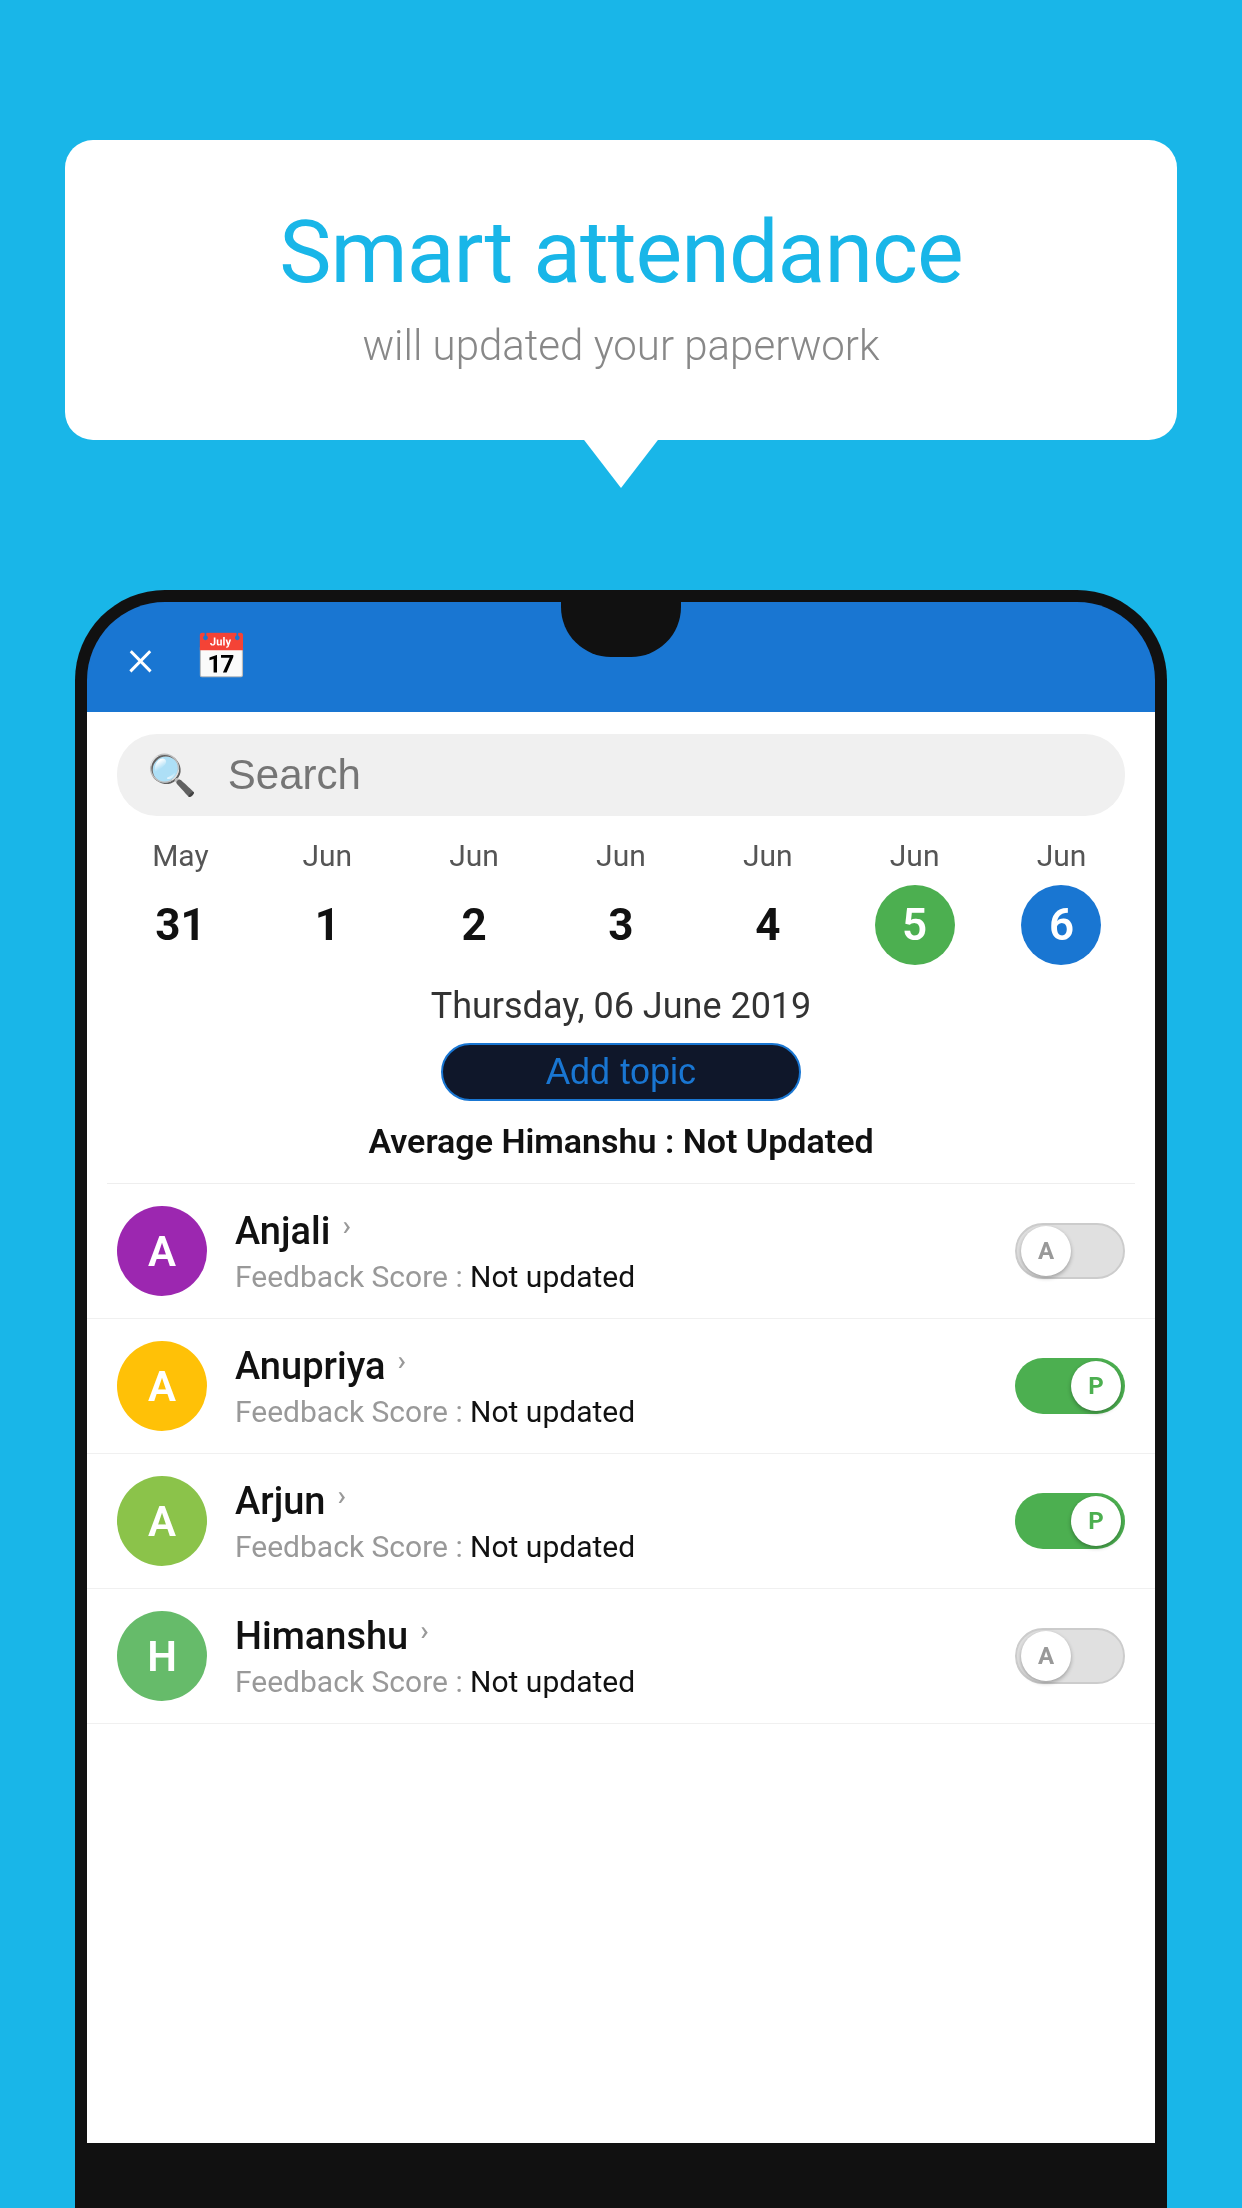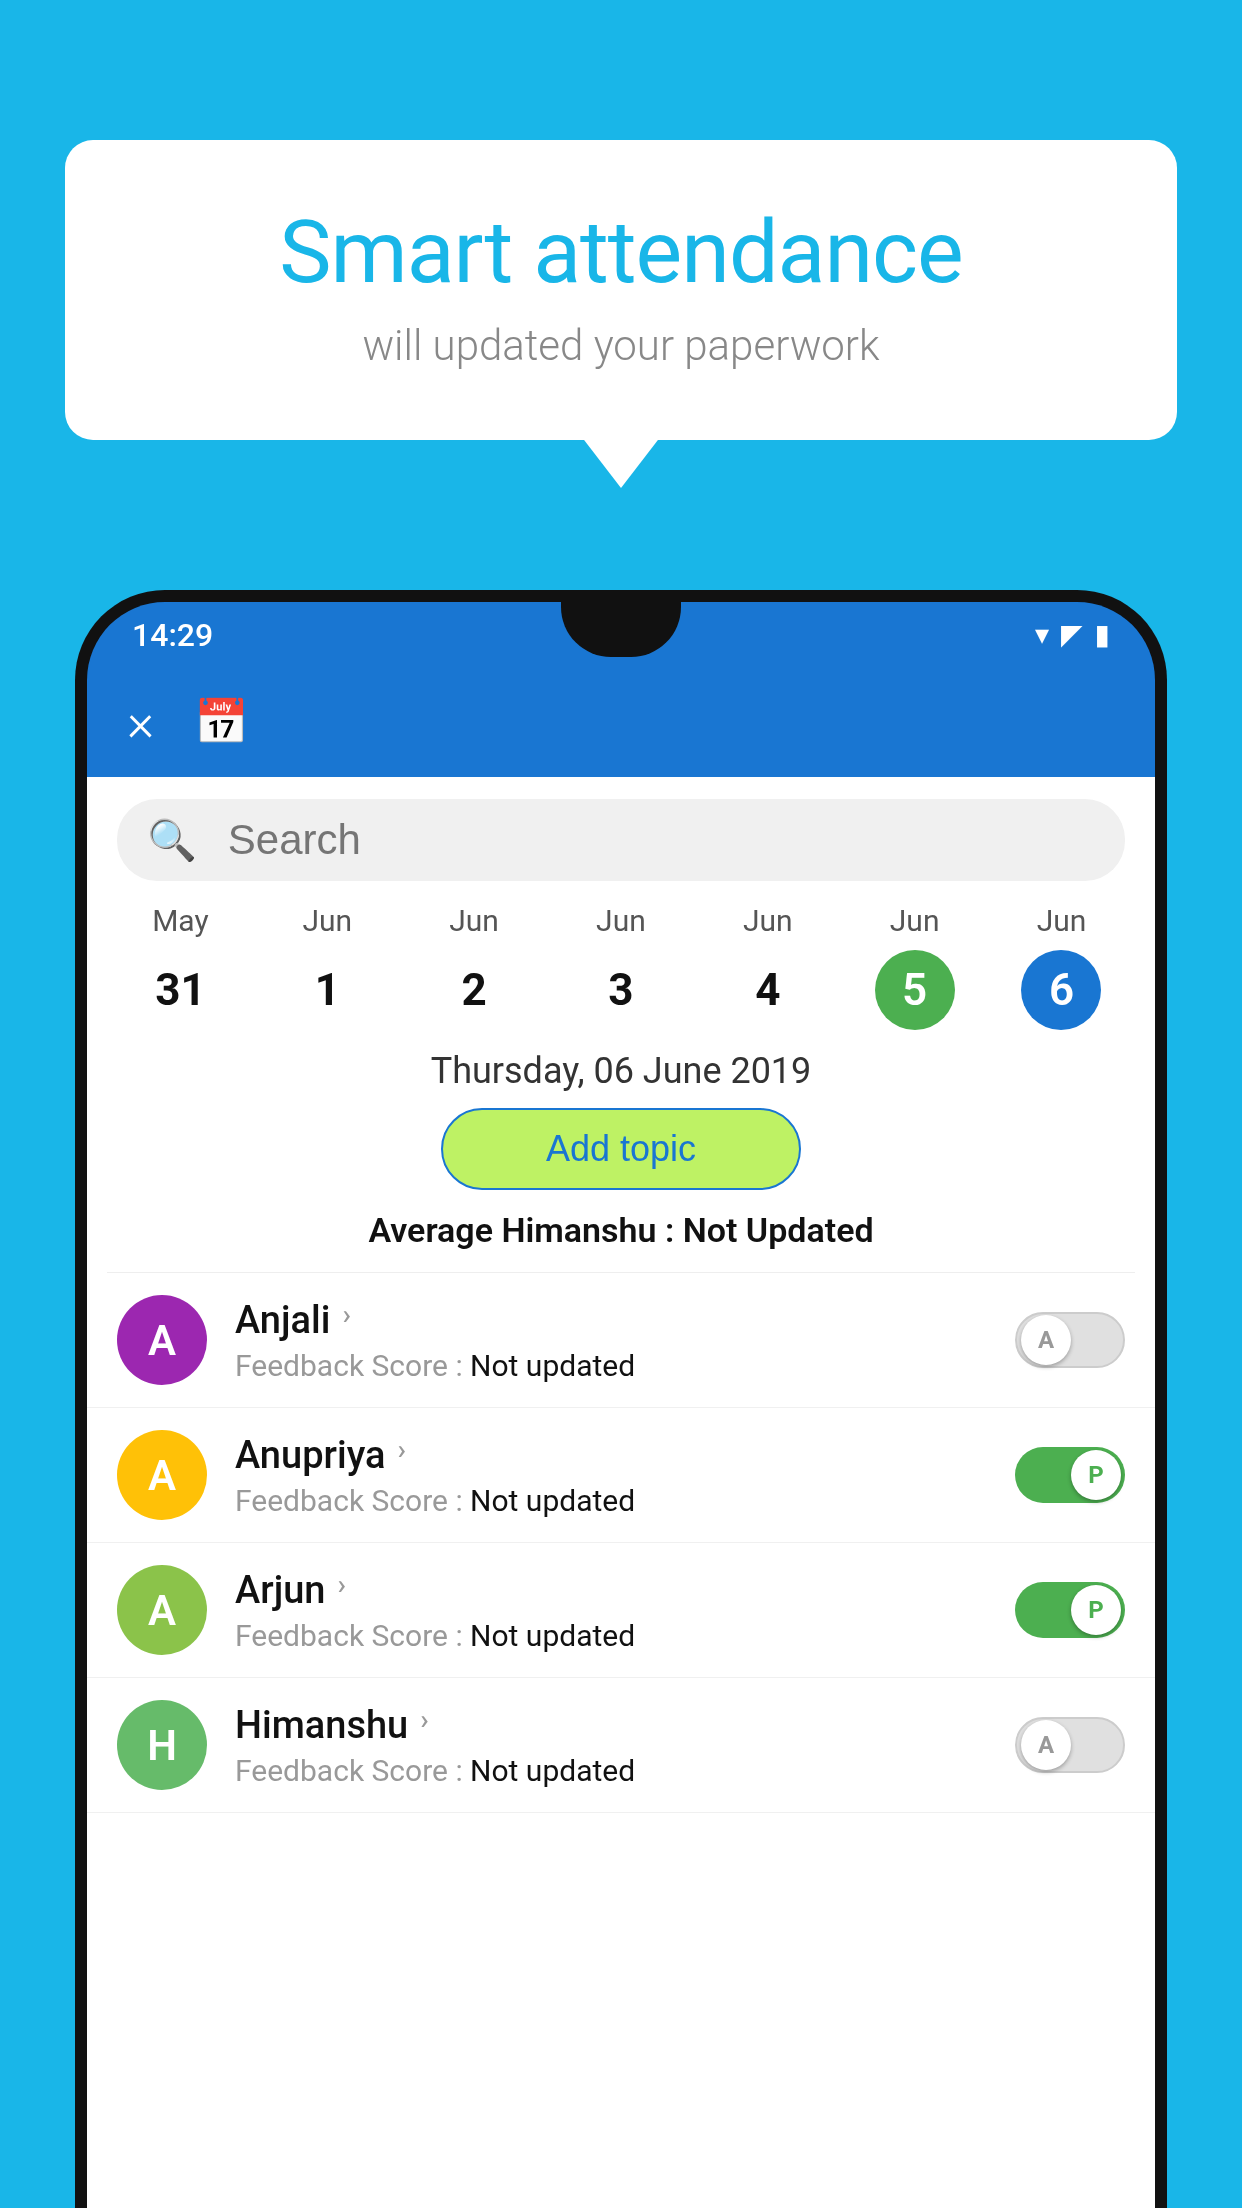--- a/index.html
+++ b/index.html
@@ -236,24 +236,24 @@
       margin: 20px 0 16px;
       font-weight: 400;
     }
 
     
     .add-topic-btn {
       display: block;
       margin: 0 auto 20px;
       border: 2px solid #1976d2;
       border-radius: 50px;
-      padding: 18px 60px;
+      padding: 6px 60px;
       color: #1976d2;
       font-size: 36px;
-      background: #bef264;
+      background: #0f172a;
       cursor: pointer;
       width: 360px;
       text-align: center;
     }
 
     
     .avg-feedback {
       text-align: center;
       font-size: 34px;
       color: #888;
@@ -392,28 +392,20 @@
     <h1>Smart attendance</h1>
     <p>will updated your paperwork</p>
   </div>
 </div>
 
 <div class="phone-frame">
   <div class="phone-inner">
 
     <div class="notch"></div>
 
-    <div class="status-bar">
-      <span class="status-time">14:29</span>
-      <div class="status-icons">
-        <span>▾</span>
-        <span>◤</span>
-        <span>▮</span>
-      </div>
-    </div>
 
     <div class="app-bar">
       <span class="app-bar-close">×</span>
       <span class="app-bar-calendar">📅</span>
     </div>
 
     <div class="screen-content">
 
       <div class="search-bar">
         <span class="search-icon">🔍</span>

